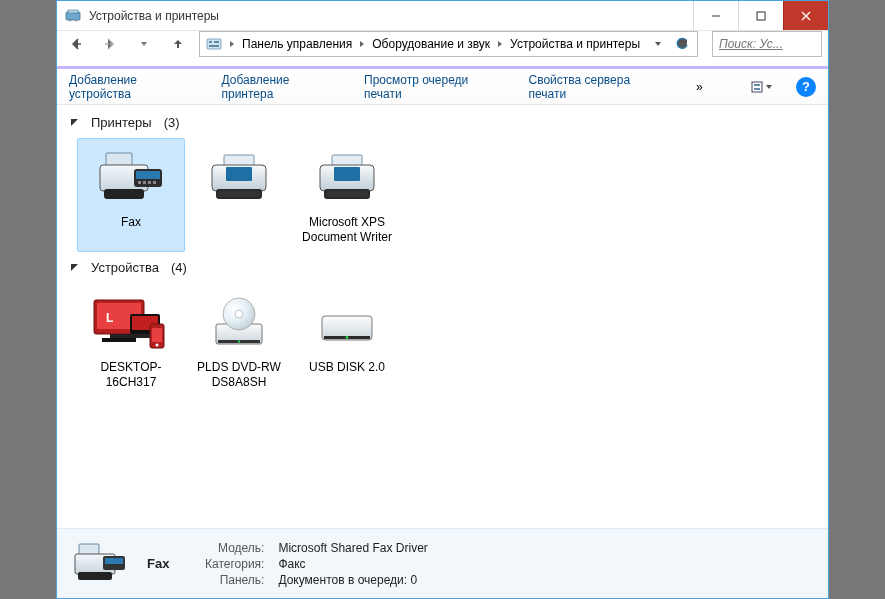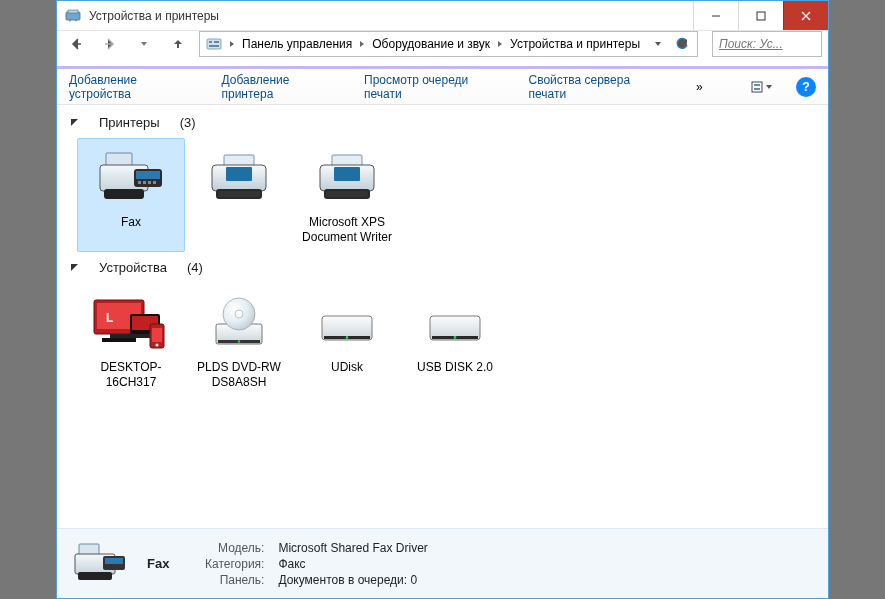--- a/index.html
+++ b/index.html
@@ -206,21 +206,21 @@
   
   .content {
     flex: 1;
     overflow: auto;
     background: #fff;
     padding: 6px 0 0 0;
   }
   .group-header {
     display: flex;
     align-items: center;
-    gap: 20px;
+    gap: 12px;
     padding: 4px 12px;
     font-size: 13px;
     color: #1a1a1a;
   }
   .group-header .tri {
     width: 10px;
     height: 10px;
     display: inline-flex;
     align-items: center;
     justify-content: center;
@@ -548,36 +548,20 @@
         <rect x="12" y="40" width="46" height="3" fill="#2a2a2a"></rect>
         <circle cx="35" cy="41.5" r="1.4" fill="#2bd14f"></circle>
         <defs>
                   <linearGradient id="gDr" x1="0" y1="0" x2="0" y2="1">
                     <stop offset="0" stop-color="#fcfdfe"></stop>
                     <stop offset="1" stop-color="#ccd5db"></stop>
                   </linearGradient>
                 </defs>
       </svg>
             </div>
-            <div class="device-label">UDisk</div>
-          </div>
-          <div class="device-item">
-            <div class="device-icon">
-              <svg width="70" height="56" viewBox="0 0 70 56">
-        <rect x="10" y="20" width="50" height="24" rx="3" fill="url(#gDr)" stroke="#7a7a7a" stroke-width="1"></rect>
-        <rect x="12" y="40" width="46" height="3" fill="#2a2a2a"></rect>
-        <circle cx="35" cy="41.5" r="1.4" fill="#2bd14f"></circle>
-        <defs>
-                  <linearGradient id="gDr" x1="0" y1="0" x2="0" y2="1">
-                    <stop offset="0" stop-color="#fcfdfe"></stop>
-                    <stop offset="1" stop-color="#ccd5db"></stop>
-                  </linearGradient>
-                </defs>
-      </svg>
-            </div>
             <div class="device-label">USB DISK 2.0</div>
           </div>
         </div>
       </div>
   </div>
 
   <div class="details">
     <div class="details-icon">
 
       <svg width="54" height="44" viewBox="0 0 54 44">

